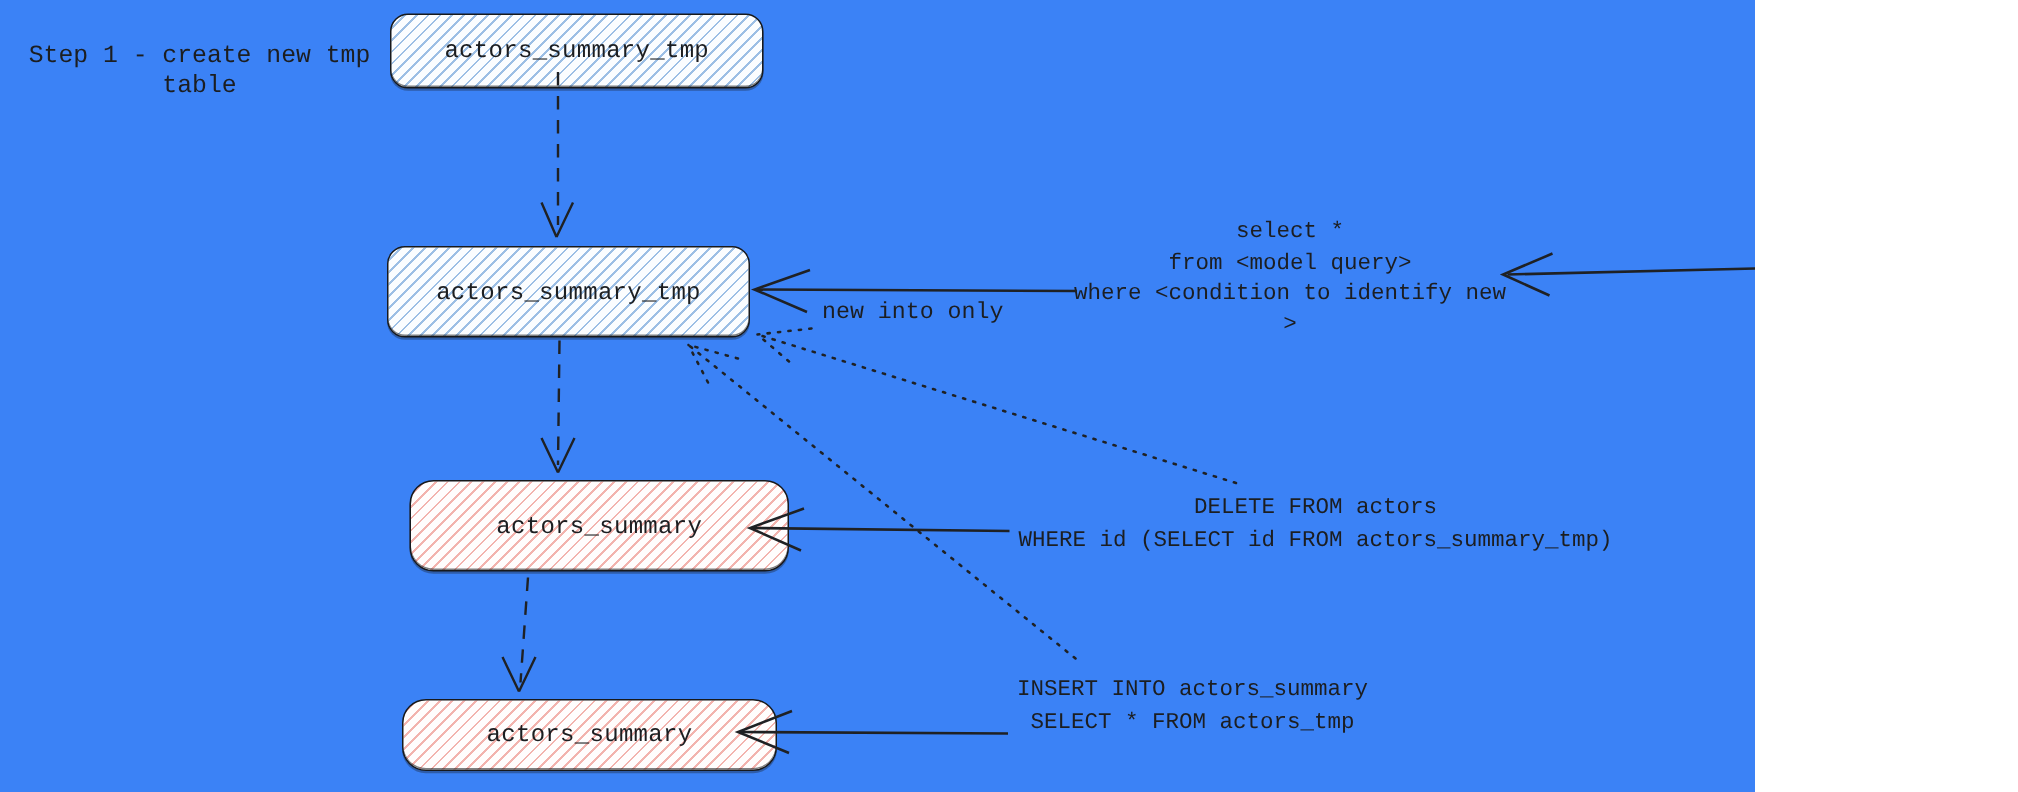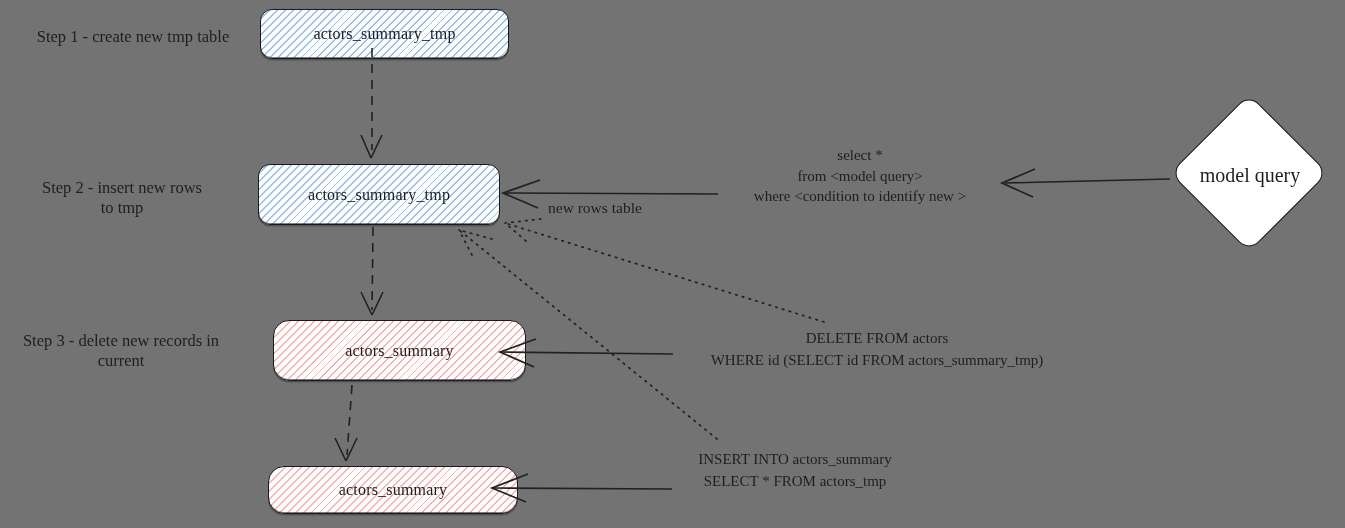--- a/index.html
+++ b/index.html
@@ -1,20 +1,20 @@
 <!DOCTYPE html>
 <html><head>
 <meta charset="utf-8">
 <style>
   html,body{margin:0;padding:0;background:#ffffff;}
   #canvas{
     position:relative;
-    width:1345px;height:528px;
-    background:#737373;
-    font-family:Liberation Serif, serif;
+    width:1170px;height:528px;
+    background:#3b82f6;
+    font-family:Liberation Mono, monospace;
     color:#1c1e21;
     overflow:hidden;
   }
   .abs{position:absolute;}
   .step-label{
     font-size:16.5px;
     line-height:19.5px;
     text-align:center;
     white-space:pre-line;
     color:#1c1e21;
@@ -70,45 +70,41 @@
     font-size:20px;
   }
   #arrow-overlay{position:absolute;left:0;top:0;pointer-events:none;}
 </style>
 </head>
 <body>
 
 <div id="canvas">
 
   <div class="abs step-label" style="left:8px;top:27px;width:250px;">Step 1 - create new tmp table</div>
-  <div class="abs step-label" style="left:12px;top:178px;width:220px;">Step 2 - insert new rows
-to tmp</div>
-  <div class="abs step-label" style="left:1px;top:331px;width:240px;">Step 3 - delete new records in
-current</div>
 
   <div class="abs node blue" style="left:260px;top:9px;width:249px;height:50px;">
     <span>actors_summary_tmp</span>
   </div>
   <div class="abs node blue" style="left:258px;top:164px;width:242px;height:61px;">
     <span>actors_summary_tmp</span>
   </div>
   <div class="abs node red" style="left:245px;top:320px;width:253px;height:61px;">
     <span>actors_summary</span>
   </div>
   <div class="abs node red" style="left:240px;top:466px;width:250px;height:48px;">
     <span>actors_summary</span>
   </div>
 
   <div class="abs diamond" style="left:1193px;top:117px;"></div>
   <div class="abs diamond-label" style="left:1175px;top:164px;">model query</div>
 
   <div class="abs annotation" style="left:710px;top:145px;width:300px;">select *
 from &lt;model query&gt;
 where &lt;condition to identify new &gt;</div>
-  <div class="abs edge-label" style="left:548px;top:199px;">new rows table</div>
+  <div class="abs edge-label" style="left:548px;top:199px;">new into only</div>
   <div class="abs annotation" style="left:676px;top:328px;width:402px;line-height:21.5px;">DELETE FROM actors
 WHERE id (SELECT id FROM actors_summary_tmp)</div>
   <div class="abs annotation" style="left:665px;top:449px;width:260px;line-height:21.5px;">INSERT INTO actors_summary
 SELECT * FROM actors_tmp</div>
 
   <svg id="arrow-overlay" width="1345" height="528" viewBox="0 0 1345 528">
     <g stroke="#1f2124" fill="none">
 
       <g stroke-width="1.6">
         <path d="M372 48 L372 150" stroke-dasharray="9 7"></path>

